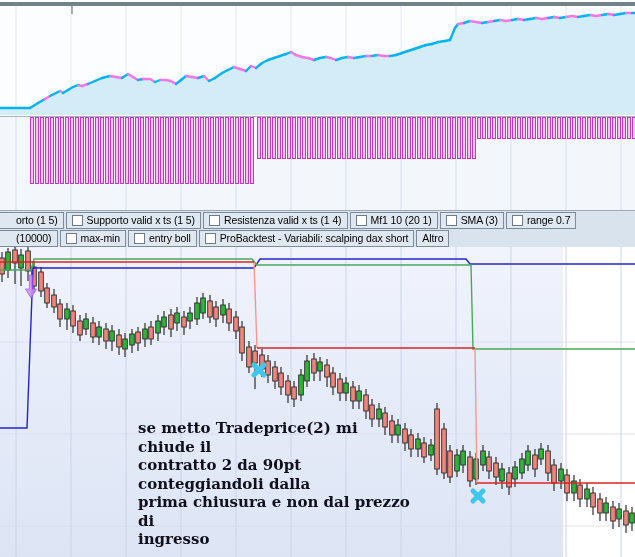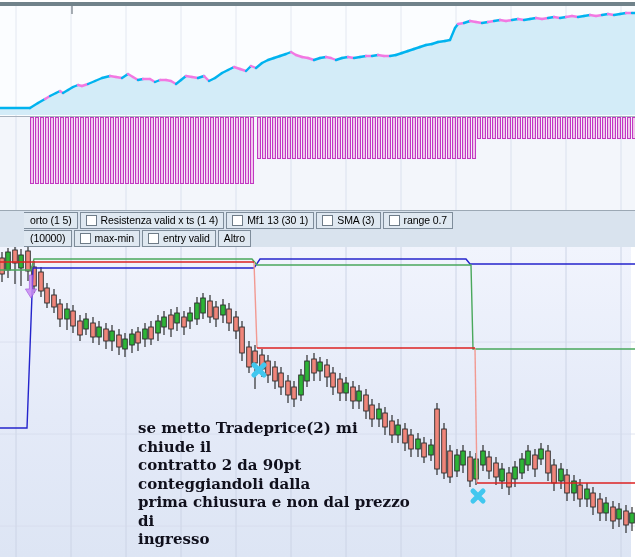--- a/index.html
+++ b/index.html
@@ -12,25 +12,25 @@
   #equity-divider{position:absolute;left:0;top:116px;width:635px;height:1px;background:#a7b2be;}
   
   #histogram-panel{position:absolute;left:0;top:117px;width:635px;height:93px;background:#f3f6fb;}
   
   #toolbars{position:absolute;left:0;top:210px;width:635px;height:37px;background:#d9e3ee;
             border-top:1px solid #9ca8b4;box-sizing:border-box;}
   .tb-row{height:18px;display:flex;align-items:stretch;overflow:hidden;white-space:nowrap;}
   .tb-seg{display:inline-flex;align-items:center;padding:0 5px;border:1px solid #7e8c9a;
           background:#dfe8f1;font-size:10.5px;letter-spacing:-0.1px;color:#000;margin-right:2px;
           box-sizing:border-box;height:17px;margin-top:0.5px;}
-  .tb-seg.noleft{border-left:none;padding-left:6px;margin-left:24px;}
+  .tb-seg.noleft{border-left:none;padding-left:16px;}
   .cb{width:9px;height:9px;background:#fff;border:1px solid #6f7c88;display:inline-block;
       margin-right:4px;flex:0 0 auto;}
   
-  #main-panel{position:absolute;left:0;top:247px;width:631px;height:310px;
+  #main-panel{position:absolute;left:0;top:247px;width:563px;height:310px;
               background:linear-gradient(#f1f4fd,#e4eaf8 55%,#dde5f4);}
   #annotation{position:absolute;left:138px;top:172px;width:280px;
               font-family:"DejaVu Serif","Liberation Serif",serif;font-weight:bold;
               font-size:15px;line-height:18.5px;color:#10101c;white-space:pre-line;}
   svg{position:absolute;left:0;top:0;}
 </style>
 </head>
 <body>
 
 <div id="screen">
@@ -302,46 +302,54 @@
       </svg>
   </div>
 
   <div id="toolbars">
     <div class="tb-row" id="tb-row1">
         <div class="tb-seg noleft">
           <span>orto (1 5)</span>
         </div>
         <div class="tb-seg">
           <span class="cb"></span>
+          <span>Supporto valid x ts (1 5)</span>
+        </div>
+        <div class="tb-seg">
+          <span class="cb"></span>
           <span>Resistenza valid x ts (1 4)</span>
         </div>
         <div class="tb-seg">
           <span class="cb"></span>
-          <span>Mf1 13 (30 1)</span>
+          <span>Mf1 10 (20 1)</span>
         </div>
         <div class="tb-seg">
           <span class="cb"></span>
           <span>SMA (3)</span>
         </div>
         <div class="tb-seg">
           <span class="cb"></span>
           <span>range 0.7</span>
         </div>
       </div>
     <div class="tb-row" id="tb-row2">
         <div class="tb-seg noleft">
           <span>(10000)</span>
         </div>
         <div class="tb-seg">
           <span class="cb"></span>
           <span>max-min</span>
         </div>
         <div class="tb-seg">
           <span class="cb"></span>
-          <span>entry valid</span>
+          <span>entry boll</span>
+        </div>
+        <div class="tb-seg">
+          <span class="cb"></span>
+          <span>ProBacktest - Variabili: scalping dax short</span>
         </div>
         <div class="tb-seg">
           <span>Altro</span>
         </div>
       </div>
   </div>
 
   <div id="main-panel">
     <svg id="main-svg" width="635" height="310">
         <line x1="16" y1="0" x2="16" y2="310" stroke="#ccd4e6" stroke-width="1"></line>

